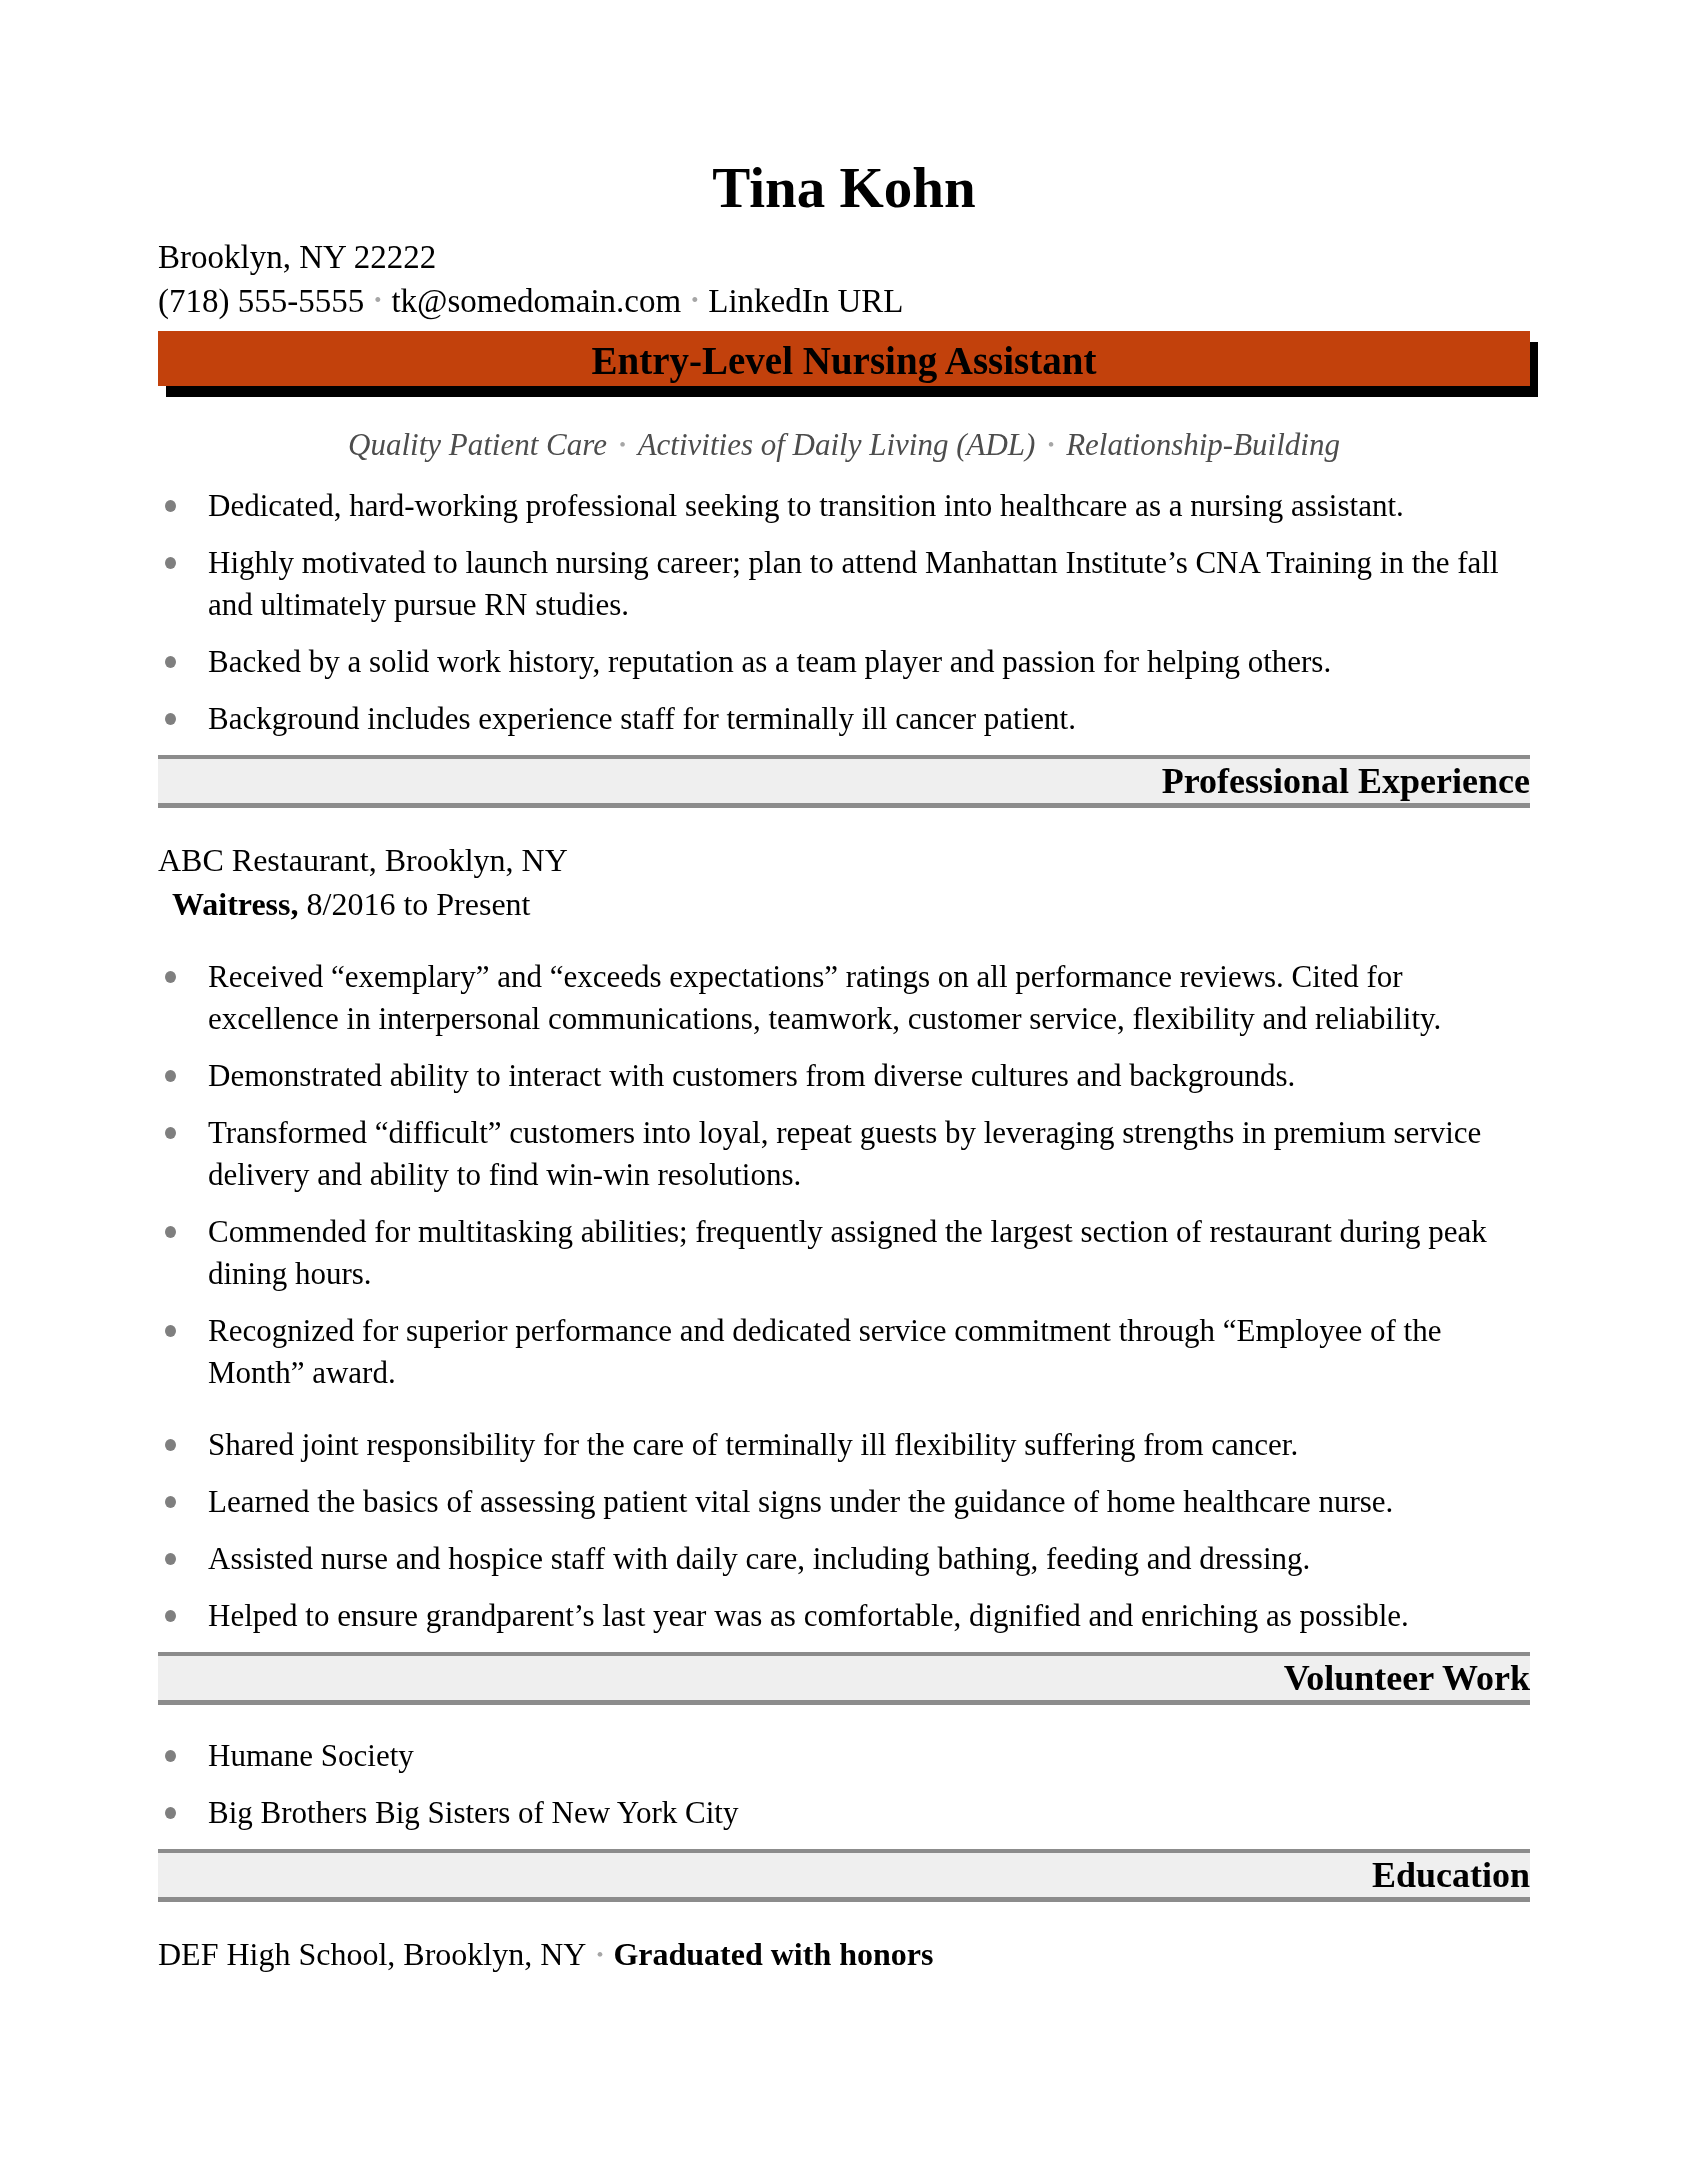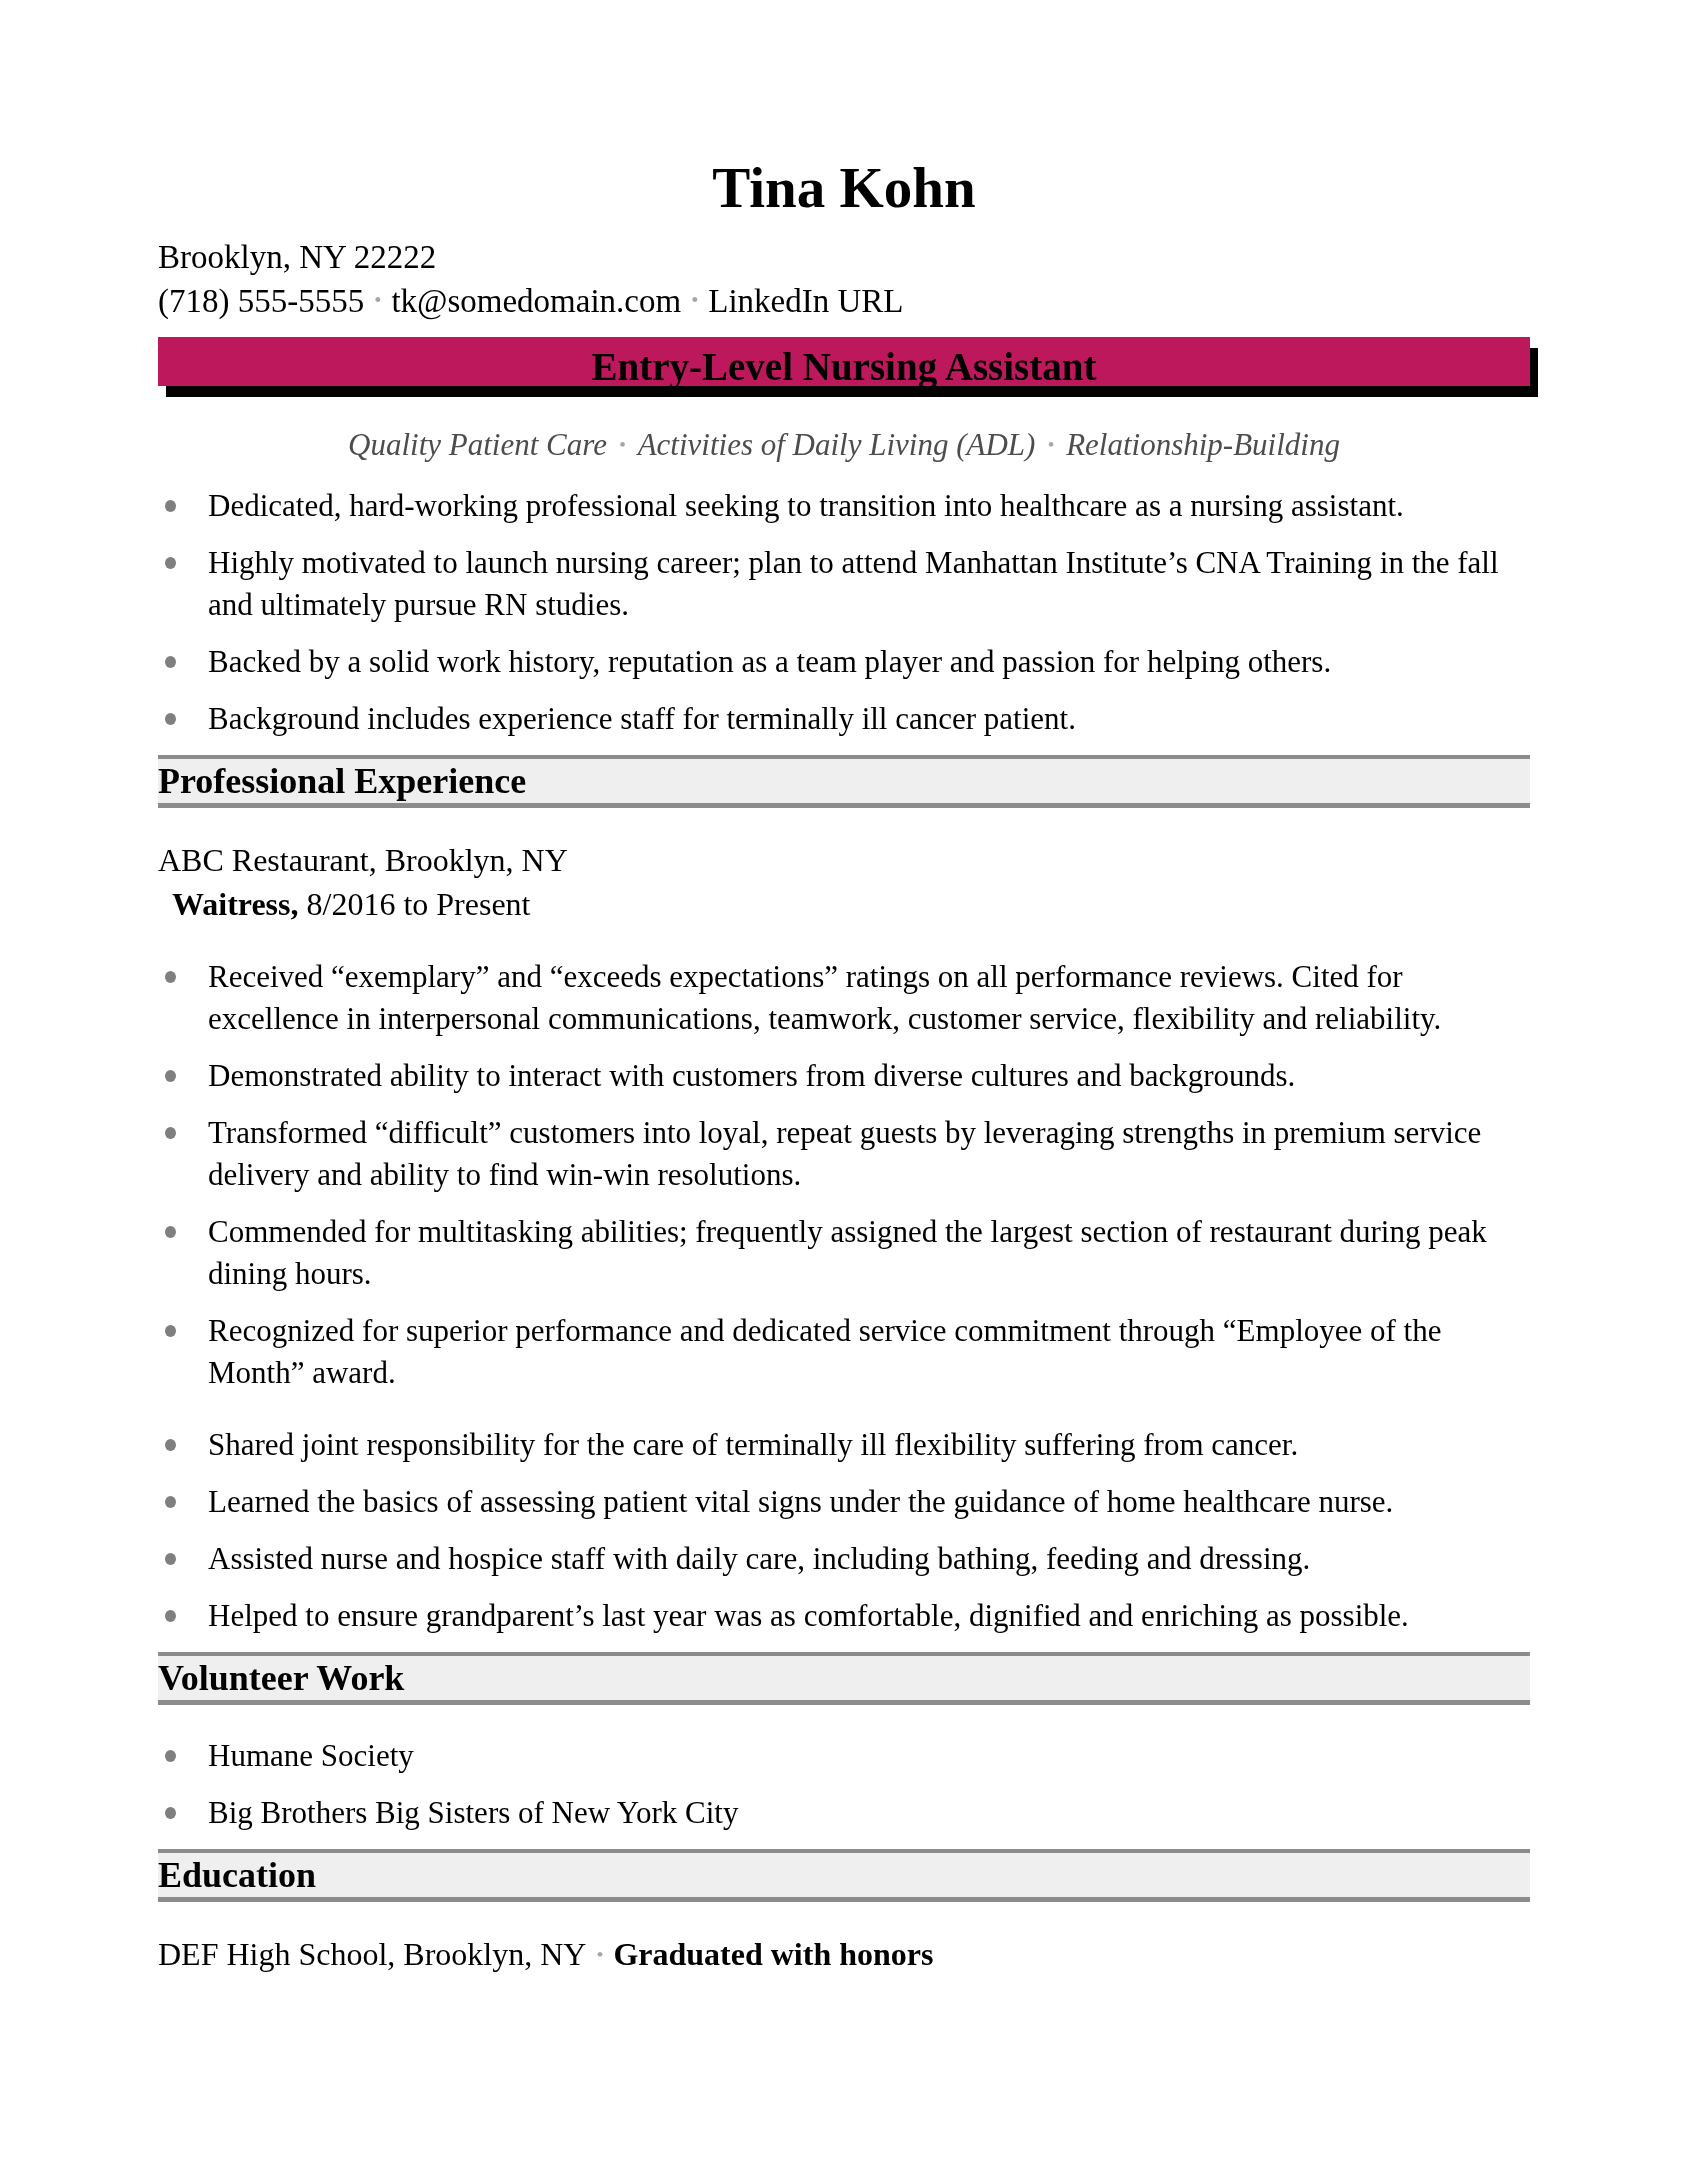--- a/index.html
+++ b/index.html
@@ -25,23 +25,23 @@
   }
   .contact-line.first{margin-top:16px;}
   .sep-dot{
     color:#a6a6a6;
     font-size:0.62em;
     position:relative;top:-5px;
     margin:0 10px;
   }
   
   .banner{
-    margin-top:10px;
-    height:49px;
-    background:#be185d;
+    margin-top:4px;
+    height:55px;
+    background:#c2410c;
     box-shadow:8px 11px 0 0 #000000;
     text-align:center;
   }
   .banner .banner-text{
     font-size:39px;font-weight:bold;line-height:59px;
   }
   
   .tagline{
     margin:37px 0 0 0;
     text-align:center;
@@ -71,21 +71,21 @@
   }
   ul.bullets.summary{margin-top:14px;}
   ul.bullets.job{margin-top:30px;}
   ul.bullets.volunteer{margin-top:3px;}
   
   .section-bar{
     margin:14px 0 30px 0;
     background:#efefef;
     border-top:4px solid #8c8c8c;
     border-bottom:5px solid #8c8c8c;
-    text-align:left;
+    text-align:right;
   }
   .section-bar .section-title{
     font-size:36px;font-weight:bold;line-height:44px;
   }
   
   .company-line{
     margin:0;
     font-size:32px;line-height:44px;
   }
   .role-line{

